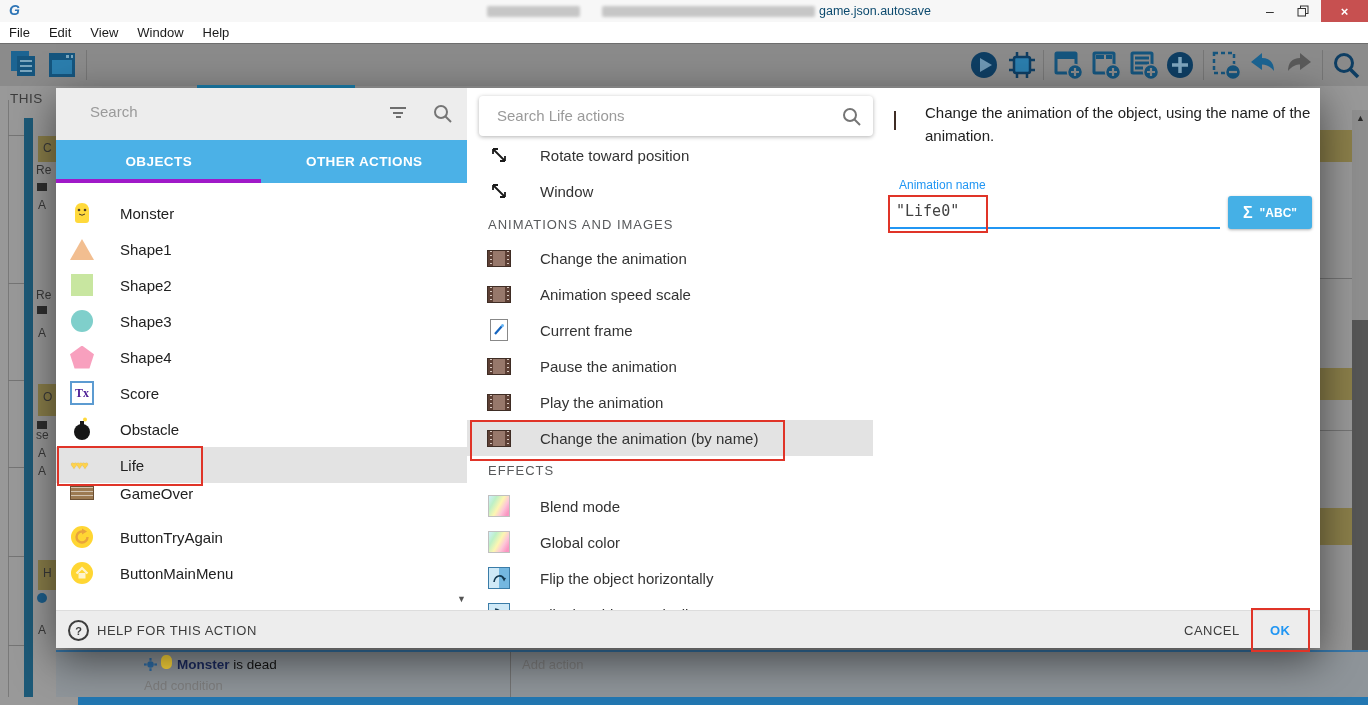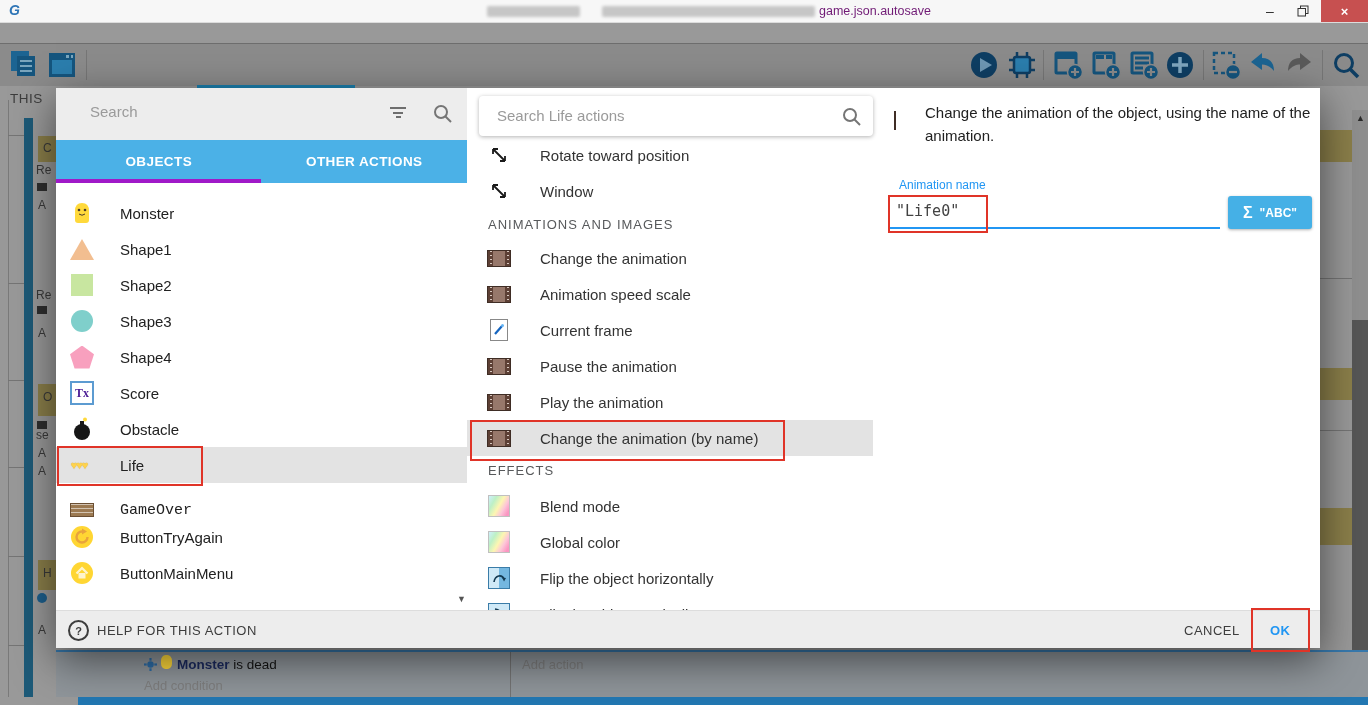--- a/index.html
+++ b/index.html
@@ -4,21 +4,21 @@
 <style>
   html,body{margin:0;padding:0;background:#555;}
   .screen{position:relative;width:1368px;height:705px;overflow:hidden;
     font-family:"Liberation Sans",sans-serif;background:#999;-webkit-font-smoothing:antialiased;}
   .abs{position:absolute;}
 
   
   .titlebar{position:absolute;left:0;top:0;width:1368px;height:22px;background:#f7f7f7;border-bottom:1px solid #dcdcdc;}
   .gd-logo{position:absolute;left:9px;top:2px;font-size:14px;font-weight:bold;font-style:italic;color:#2E75B6;}
   .blurseg{position:absolute;top:6px;height:11px;background:#c6c6c6;border-radius:2px;filter:blur(1.6px);}
-  .title-text{position:absolute;top:4px;font-size:12.5px;color:#701a75;}
+  .title-text{position:absolute;top:4px;font-size:12.5px;color:#0c4a6e;}
   .win-btn{position:absolute;top:0;height:22px;display:flex;align-items:center;justify-content:center;color:#333;}
   .close-btn{background:#C75050;color:#fff;font-size:13px;font-weight:bold;}
 
   
   .menubar{position:absolute;left:0;top:22px;width:1368px;height:21px;background:#ffffff;display:flex;align-items:center;padding-left:9px;gap:19px;box-sizing:border-box;}
   .menu-item{font-size:13px;color:#1a1a1a;}
 
   
   .workspace{position:absolute;left:0;top:43px;width:1368px;height:662px;background:#999999;}
   .toolbar{position:absolute;left:0;top:0;width:1368px;height:42px;background:#8b8b8b;border-top:1px solid #6e6e6e;}
@@ -123,20 +123,27 @@
       <svg width="12" height="12" viewBox="0 0 12 12">
           <rect x="3.5" y="1" width="7.5" height="7.5" fill="none" stroke="#333"></rect>
           <rect x="1" y="3.5" width="7.5" height="7.5" fill="#f7f7f7" stroke="#333"></rect>
         </svg>
     </div>
     <div class="win-btn close-btn" style="left:1321px;width:47px;">
         <span>×</span>
       </div>
   </div>
 
+  <div class="menubar">
+    <span class="menu-item">File</span>
+    <span class="menu-item">Edit</span>
+    <span class="menu-item">View</span>
+    <span class="menu-item">Window</span>
+    <span class="menu-item">Help</span>
+  </div>
 
   <div class="workspace">
 
     <div class="toolbar">
       <svg class="tb-ic" style="left:8px;" viewBox="0 0 32 32">
           <rect x="3" y="2" width="18" height="20" fill="#1C6492"></rect>
           <rect x="9" y="7" width="18" height="20" fill="#15557E"></rect>
           <g stroke="#79a5bd" stroke-width="2">
             <line x1="12" y1="12" x2="24" y2="12"></line>
             <line x1="12" y1="17" x2="24" y2="17"></line>
@@ -344,21 +351,21 @@
             </svg>
           </span>
         <span class="olabel">Obstacle</span>
       </div>
       <div class="orow selected" style="top:264px;">
         <span class="oicn" style="width:34px;margin-left:6px;">
             <span class="ic-hearts">♥♥♥</span>
           </span>
         <span class="olabel" style="margin-left:24px;">Life</span>
       </div>
-      <div class="orow" style="top:309px;font-family:Liberation Mono, monospace;">
+      <div class="orow" style="top:292px;">
         <span class="oicn">
             <span class="ic-gameover"></span>
           </span>
         <span class="olabel">GameOver</span>
       </div>
       <div class="orow" style="top:336px;">
         <span class="oicn">
             <svg width="24" height="24" viewBox="0 0 24 24">
               <circle cx="12" cy="12" r="11" fill="#FFD633"></circle>
               <path d="M12 6.5 a5.5 5.5 0 1 0 5.5 5.5" stroke="#E8A33D" stroke-width="2.4" fill="none"></path>

